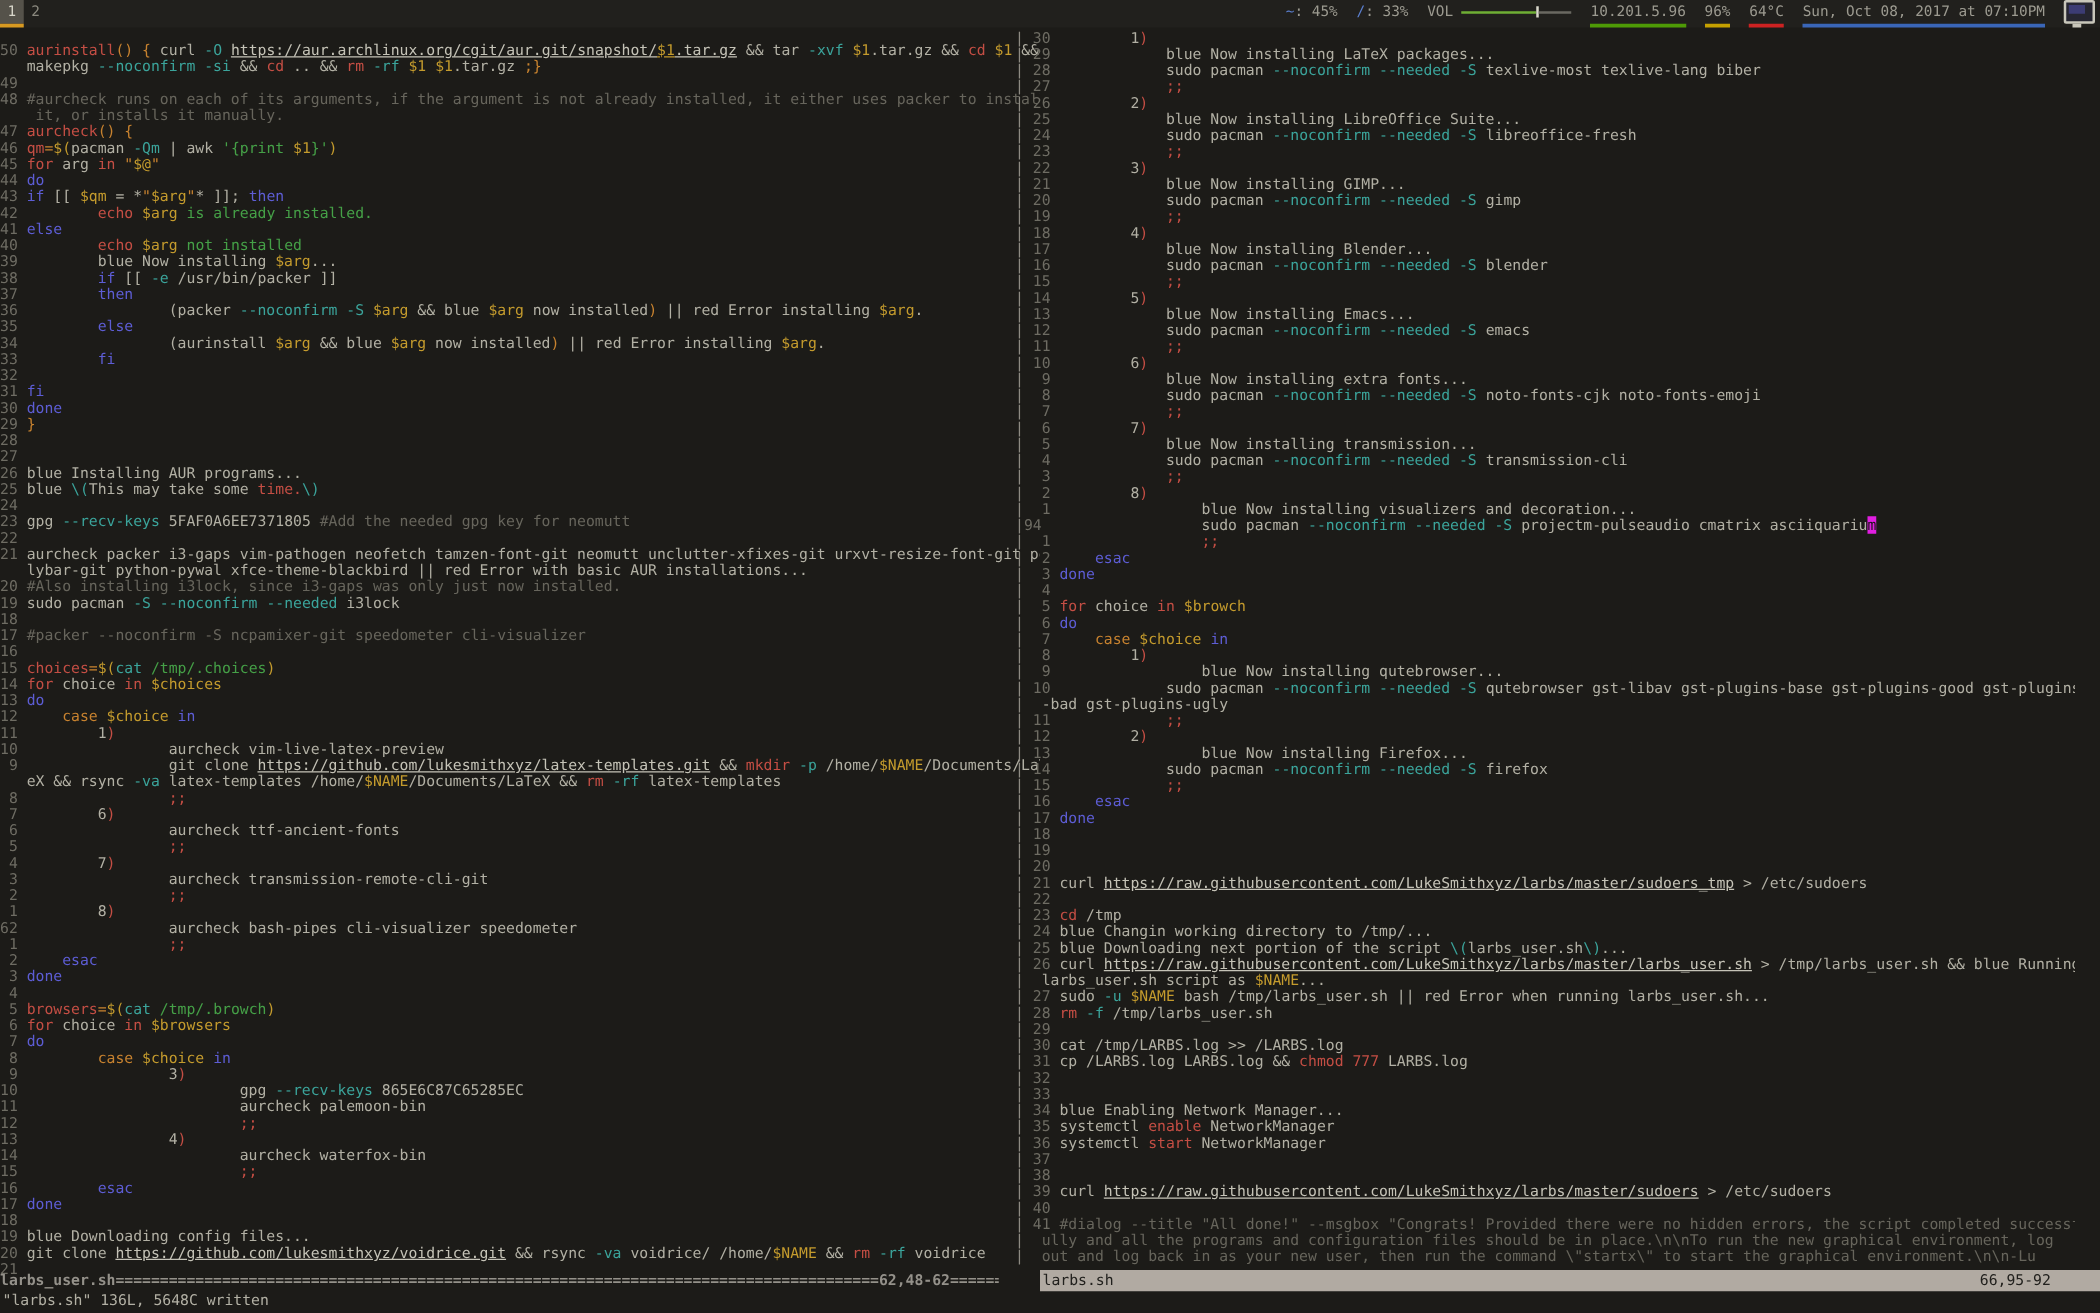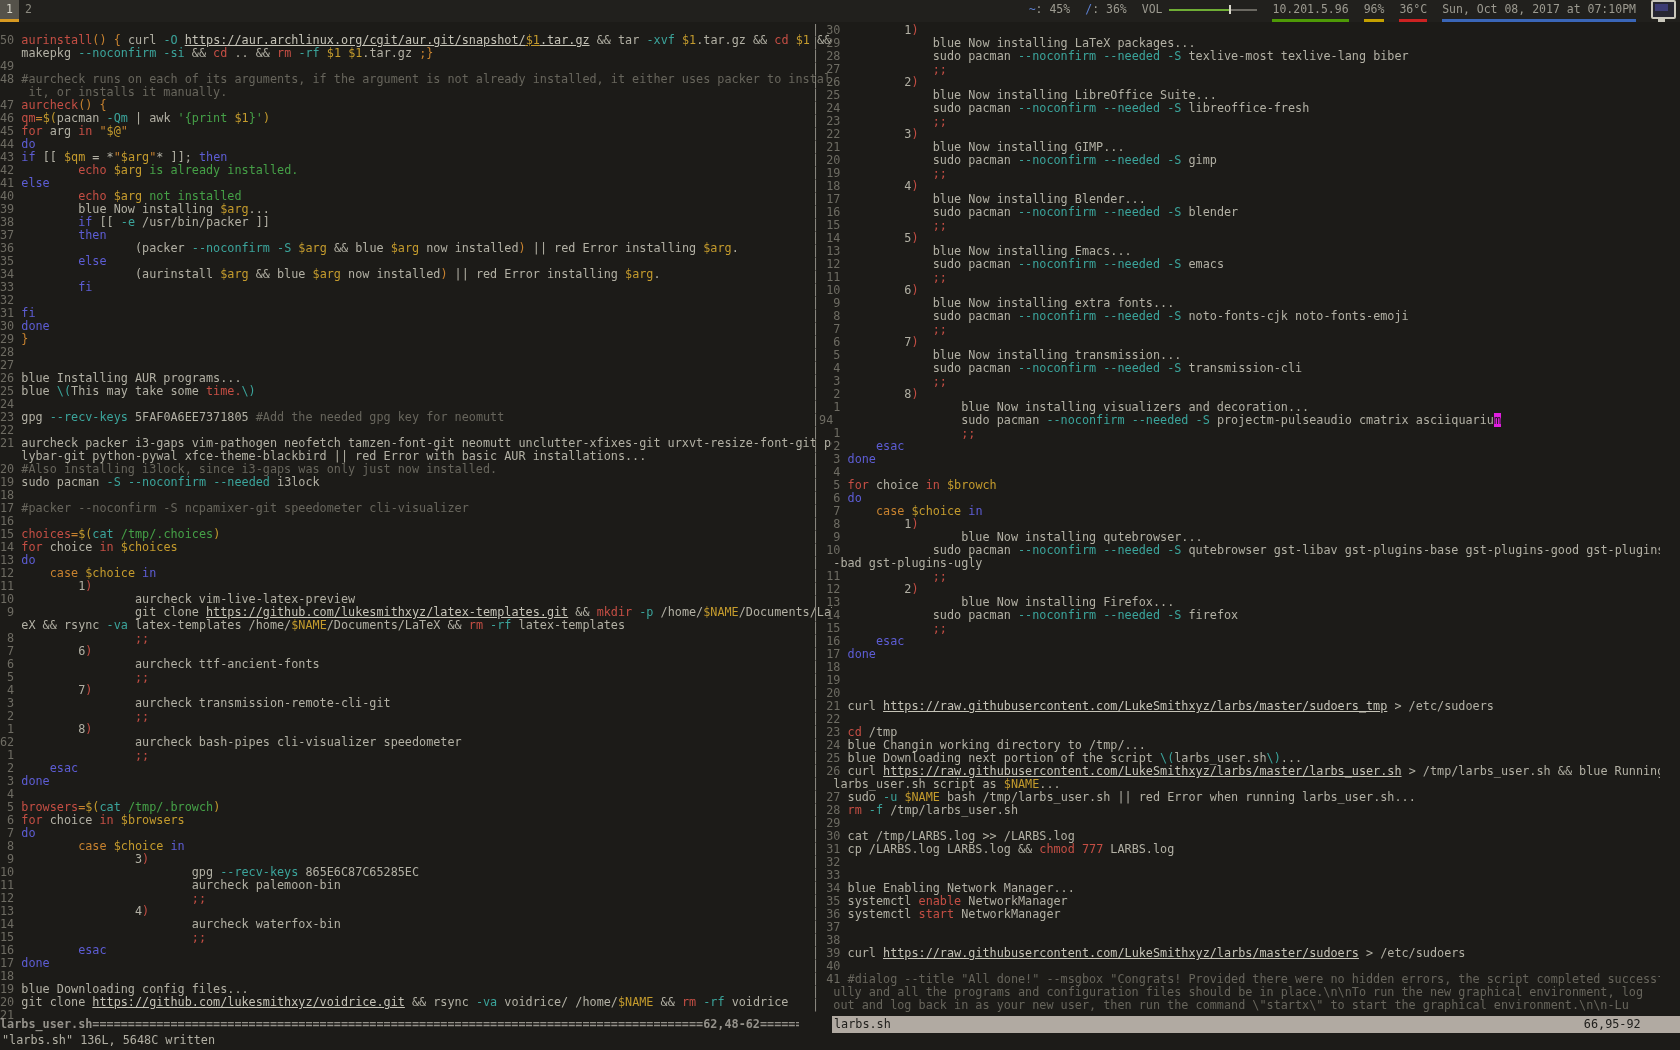--- a/index.html
+++ b/index.html
@@ -50,25 +50,25 @@
 </head>
 <body>
 
 <div id="bar">
   <div id="tags">
       <div class="tag active">1<div class="tag-underline" style="background: rgb(215, 153, 33);"></div></div>
       <div class="tag">2</div>
     </div>
   <div id="modules">
       <div class="module"><span style="color: rgb(91, 127, 208);">~</span><span>: 45%</span></div>
-      <div class="module"><span style="color: rgb(91, 127, 208);">/</span><span>: 36%</span></div>
+      <div class="module"><span style="color: rgb(91, 127, 208);">/</span><span>: 33%</span></div>
       <div class="module"><span>VOL </span><span class="slider"><span class="on" style="background: rgb(111, 174, 53);"></span><span class="handle"></span><span class="off"></span></span></div>
       <div class="module"><span>10.201.5.96</span><div class="uline" style="background: rgb(78, 154, 6);"></div></div>
       <div class="module"><span>96%</span><div class="uline" style="background: rgb(196, 160, 0);"></div></div>
-      <div class="module"><span>36°C</span><div class="uline" style="background: rgb(204, 34, 34);"></div></div>
+      <div class="module"><span>64°C</span><div class="uline" style="background: rgb(204, 34, 34);"></div></div>
       <div class="module"><span>Sun, Oct 08, 2017 at 07:10PM</span><div class="uline" style="background: rgb(58, 102, 184);"></div></div>
       <div class="module"><span class="monitor"></span></div>
     </div>
 </div>
 
 <div id="pane-left" class="pane"><div class="row"><span class="ln">50 </span><span class="rd">aurinstall</span><span class="or">()</span><span class="df"> </span><span class="or">{</span><span class="df"> curl </span><span class="tl">-O</span><span class="df"> </span><span class="wt u">https://aur.archlinux.org/cgit/aur.git/snapshot/</span><span class="yl u">$1</span><span class="wt u">.tar.gz</span><span class="df"> &amp;&amp; tar </span><span class="tl">-xvf</span><span class="df"> </span><span class="yl">$1</span><span class="df">.tar.gz &amp;&amp; </span><span class="rd">cd</span><span class="df"> </span><span class="yl">$1</span><span class="df"> &amp;&amp; </span></div><div class="row"><span class="ln">   </span><span class="df">makepkg </span><span class="tl">--noconfirm -si</span><span class="df"> &amp;&amp; </span><span class="rd">cd</span><span class="df"> .. &amp;&amp; </span><span class="rd">rm</span><span class="df"> </span><span class="tl">-rf</span><span class="df"> </span><span class="yl">$1</span><span class="df"> </span><span class="yl">$1</span><span class="df">.tar.gz </span><span class="or">;}</span></div><div class="row"><span class="ln">49 </span></div><div class="row"><span class="ln">48 </span><span class="cm">#aurcheck runs on each of its arguments, if the argument is not already installed, it either uses packer to install</span></div><div class="row"><span class="ln">   </span><span class="cm"> it, or installs it manually.</span></div><div class="row"><span class="ln">47 </span><span class="rd">aurcheck</span><span class="or">()</span><span class="df"> </span><span class="or">{</span></div><div class="row"><span class="ln">46 </span><span class="rd">qm</span><span class="or">=</span><span class="yl">$(</span><span class="df">pacman </span><span class="tl">-Qm</span><span class="df"> | awk </span><span class="gn">'{print </span><span class="yl">$1</span><span class="gn">}'</span><span class="yl">)</span></div><div class="row"><span class="ln">45 </span><span class="rd">for</span><span class="df"> arg </span><span class="rd">in</span><span class="df"> </span><span class="or">"</span><span class="yl">$@</span><span class="or">"</span></div><div class="row"><span class="ln">44 </span><span class="bl">do</span></div><div class="row"><span class="ln">43 </span><span class="bl">if</span><span class="df"> [[ </span><span class="yl">$qm</span><span class="df"> = *</span><span class="or">"</span><span class="yl">$arg</span><span class="or">"</span><span class="df">* ]]; </span><span class="bl">then</span></div><div class="row"><span class="ln">42 </span><span class="df">        </span><span class="rd">echo</span><span class="df"> </span><span class="yl">$arg</span><span class="df"> </span><span class="gn">is already installed.</span></div><div class="row"><span class="ln">41 </span><span class="bl">else</span></div><div class="row"><span class="ln">40 </span><span class="df">        </span><span class="rd">echo</span><span class="df"> </span><span class="yl">$arg</span><span class="df"> </span><span class="gn">not installed</span></div><div class="row"><span class="ln">39 </span><span class="df">        blue Now installing </span><span class="yl">$arg</span><span class="df">...</span></div><div class="row"><span class="ln">38 </span><span class="df">        </span><span class="bl">if</span><span class="df"> [[ </span><span class="tl">-e</span><span class="df"> /usr/bin/packer ]]</span></div><div class="row"><span class="ln">37 </span><span class="df">        </span><span class="bl">then</span></div><div class="row"><span class="ln">36 </span><span class="df">                (packer </span><span class="tl">--noconfirm</span><span class="df"> </span><span class="tl">-S</span><span class="df"> </span><span class="yl">$arg</span><span class="df"> &amp;&amp; blue </span><span class="yl">$arg</span><span class="df"> now installed</span><span class="or">)</span><span class="df"> || red Error installing </span><span class="yl">$arg</span><span class="df">.</span></div><div class="row"><span class="ln">35 </span><span class="df">        </span><span class="bl">else</span></div><div class="row"><span class="ln">34 </span><span class="df">                (aurinstall </span><span class="yl">$arg</span><span class="df"> &amp;&amp; blue </span><span class="yl">$arg</span><span class="df"> now installed</span><span class="or">)</span><span class="df"> || red Error installing </span><span class="yl">$arg</span><span class="df">.</span></div><div class="row"><span class="ln">33 </span><span class="df">        </span><span class="bl">fi</span></div><div class="row"><span class="ln">32 </span></div><div class="row"><span class="ln">31 </span><span class="bl">fi</span></div><div class="row"><span class="ln">30 </span><span class="bl">done</span></div><div class="row"><span class="ln">29 </span><span class="or">}</span></div><div class="row"><span class="ln">28 </span></div><div class="row"><span class="ln">27 </span></div><div class="row"><span class="ln">26 </span><span class="df">blue Installing AUR programs...</span></div><div class="row"><span class="ln">25 </span><span class="df">blue </span><span class="tl">\(</span><span class="df">This may take some </span><span class="rd">time.</span><span class="tl">\)</span></div><div class="row"><span class="ln">24 </span></div><div class="row"><span class="ln">23 </span><span class="df">gpg </span><span class="tl">--recv-keys</span><span class="df"> 5FAF0A6EE7371805 </span><span class="cm">#Add the needed gpg key for neomutt</span></div><div class="row"><span class="ln">22 </span></div><div class="row"><span class="ln">21 </span><span class="df">aurcheck packer i3-gaps vim-pathogen neofetch tamzen-font-git neomutt unclutter-xfixes-git urxvt-resize-font-git pol</span></div><div class="row"><span class="ln">   </span><span class="df">lybar-git python-pywal xfce-theme-blackbird || red Error with basic AUR installations...</span></div><div class="row"><span class="ln">20 </span><span class="cm">#Also installing i3lock, since i3-gaps was only just now installed.</span></div><div class="row"><span class="ln">19 </span><span class="df">sudo pacman </span><span class="tl">-S</span><span class="df"> </span><span class="tl">--noconfirm</span><span class="df"> </span><span class="tl">--needed</span><span class="df"> i3lock</span></div><div class="row"><span class="ln">18 </span></div><div class="row"><span class="ln">17 </span><span class="cm">#packer --noconfirm -S ncpamixer-git speedometer cli-visualizer</span></div><div class="row"><span class="ln">16 </span></div><div class="row"><span class="ln">15 </span><span class="rd">choices</span><span class="or">=</span><span class="yl">$(</span><span class="tl">cat</span><span class="df"> </span><span class="gn">/tmp/.choices</span><span class="yl">)</span></div><div class="row"><span class="ln">14 </span><span class="rd">for</span><span class="df"> choice </span><span class="rd">in</span><span class="df"> </span><span class="yl">$choices</span></div><div class="row"><span class="ln">13 </span><span class="bl">do</span></div><div class="row"><span class="ln">12 </span><span class="df">    </span><span class="or">case</span><span class="df"> </span><span class="yl">$choice</span><span class="df"> </span><span class="bl">in</span></div><div class="row"><span class="ln">11 </span><span class="df">        1</span><span class="rd">)</span></div><div class="row"><span class="ln">10 </span><span class="df">                aurcheck vim-live-latex-preview</span></div><div class="row"><span class="ln"> 9 </span><span class="df">                git clone </span><span class="wt u">https://github.com/lukesmithxyz/latex-templates.git</span><span class="df"> &amp;&amp; </span><span class="rd">mkdir</span><span class="df"> </span><span class="tl">-p</span><span class="df"> /home/</span><span class="yl">$NAME</span><span class="df">/Documents/LaT</span></div><div class="row"><span class="ln">   </span><span class="df">eX &amp;&amp; rsync </span><span class="tl">-va</span><span class="df"> latex-templates /home/</span><span class="yl">$NAME</span><span class="df">/Documents/LaTeX &amp;&amp; </span><span class="rd">rm</span><span class="df"> </span><span class="tl">-rf</span><span class="df"> latex-templates</span></div><div class="row"><span class="ln"> 8 </span><span class="df">                </span><span class="rd">;;</span></div><div class="row"><span class="ln"> 7 </span><span class="df">        6</span><span class="rd">)</span></div><div class="row"><span class="ln"> 6 </span><span class="df">                aurcheck ttf-ancient-fonts</span></div><div class="row"><span class="ln"> 5 </span><span class="df">                </span><span class="rd">;;</span></div><div class="row"><span class="ln"> 4 </span><span class="df">        7</span><span class="rd">)</span></div><div class="row"><span class="ln"> 3 </span><span class="df">                aurcheck transmission-remote-cli-git</span></div><div class="row"><span class="ln"> 2 </span><span class="df">                </span><span class="rd">;;</span></div><div class="row"><span class="ln"> 1 </span><span class="df">        8</span><span class="rd">)</span></div><div class="row"><span class="ln">62 </span><span class="df">                aurcheck bash-pipes cli-visualizer speedometer</span></div><div class="row"><span class="ln"> 1 </span><span class="df">                </span><span class="rd">;;</span></div><div class="row"><span class="ln"> 2 </span><span class="df">    </span><span class="bl">esac</span></div><div class="row"><span class="ln"> 3 </span><span class="bl">done</span></div><div class="row"><span class="ln"> 4 </span></div><div class="row"><span class="ln"> 5 </span><span class="rd">browsers</span><span class="or">=</span><span class="yl">$(</span><span class="tl">cat</span><span class="df"> </span><span class="gn">/tmp/.browch</span><span class="yl">)</span></div><div class="row"><span class="ln"> 6 </span><span class="rd">for</span><span class="df"> choice </span><span class="rd">in</span><span class="df"> </span><span class="yl">$browsers</span></div><div class="row"><span class="ln"> 7 </span><span class="bl">do</span></div><div class="row"><span class="ln"> 8 </span><span class="df">        </span><span class="or">case</span><span class="df"> </span><span class="yl">$choice</span><span class="df"> </span><span class="bl">in</span></div><div class="row"><span class="ln"> 9 </span><span class="df">                3</span><span class="rd">)</span></div><div class="row"><span class="ln">10 </span><span class="df">                        gpg </span><span class="tl">--recv-keys</span><span class="df"> 865E6C87C65285EC</span></div><div class="row"><span class="ln">11 </span><span class="df">                        aurcheck palemoon-bin</span></div><div class="row"><span class="ln">12 </span><span class="df">                        </span><span class="rd">;;</span></div><div class="row"><span class="ln">13 </span><span class="df">                4</span><span class="rd">)</span></div><div class="row"><span class="ln">14 </span><span class="df">                        aurcheck waterfox-bin</span></div><div class="row"><span class="ln">15 </span><span class="df">                        </span><span class="rd">;;</span></div><div class="row"><span class="ln">16 </span><span class="df">        </span><span class="bl">esac</span></div><div class="row"><span class="ln">17 </span><span class="bl">done</span></div><div class="row"><span class="ln">18 </span></div><div class="row"><span class="ln">19 </span><span class="df">blue Downloading config files...</span></div><div class="row"><span class="ln">20 </span><span class="df">git clone </span><span class="wt u">https://github.com/lukesmithxyz/voidrice.git</span><span class="df"> &amp;&amp; rsync </span><span class="tl">-va</span><span class="df"> voidrice/ /home/</span><span class="yl">$NAME</span><span class="df"> &amp;&amp; </span><span class="rd">rm</span><span class="df"> </span><span class="tl">-rf</span><span class="df"> voidrice</span></div><div class="row"><span class="ln">21 </span></div></div>
 <div id="pane-right" class="pane"><div class="row"><span class="sp">|</span><span class="ln"> 30 </span><span class="df">        1</span><span class="rd">)</span></div><div class="row"><span class="sp">|</span><span class="ln"> 29 </span><span class="df">            blue Now installing LaTeX packages...</span></div><div class="row"><span class="sp">|</span><span class="ln"> 28 </span><span class="df">            sudo pacman </span><span class="tl">--noconfirm</span><span class="df"> </span><span class="tl">--needed</span><span class="df"> </span><span class="tl">-S</span><span class="df"> texlive-most texlive-lang biber</span></div><div class="row"><span class="sp">|</span><span class="ln"> 27 </span><span class="df">            </span><span class="rd">;;</span></div><div class="row"><span class="sp">|</span><span class="ln"> 26 </span><span class="df">        2</span><span class="rd">)</span></div><div class="row"><span class="sp">|</span><span class="ln"> 25 </span><span class="df">            blue Now installing LibreOffice Suite...</span></div><div class="row"><span class="sp">|</span><span class="ln"> 24 </span><span class="df">            sudo pacman </span><span class="tl">--noconfirm</span><span class="df"> </span><span class="tl">--needed</span><span class="df"> </span><span class="tl">-S</span><span class="df"> libreoffice-fresh</span></div><div class="row"><span class="sp">|</span><span class="ln"> 23 </span><span class="df">            </span><span class="rd">;;</span></div><div class="row"><span class="sp">|</span><span class="ln"> 22 </span><span class="df">        3</span><span class="rd">)</span></div><div class="row"><span class="sp">|</span><span class="ln"> 21 </span><span class="df">            blue Now installing GIMP...</span></div><div class="row"><span class="sp">|</span><span class="ln"> 20 </span><span class="df">            sudo pacman </span><span class="tl">--noconfirm</span><span class="df"> </span><span class="tl">--needed</span><span class="df"> </span><span class="tl">-S</span><span class="df"> gimp</span></div><div class="row"><span class="sp">|</span><span class="ln"> 19 </span><span class="df">            </span><span class="rd">;;</span></div><div class="row"><span class="sp">|</span><span class="ln"> 18 </span><span class="df">        4</span><span class="rd">)</span></div><div class="row"><span class="sp">|</span><span class="ln"> 17 </span><span class="df">            blue Now installing Blender...</span></div><div class="row"><span class="sp">|</span><span class="ln"> 16 </span><span class="df">            sudo pacman </span><span class="tl">--noconfirm</span><span class="df"> </span><span class="tl">--needed</span><span class="df"> </span><span class="tl">-S</span><span class="df"> blender</span></div><div class="row"><span class="sp">|</span><span class="ln"> 15 </span><span class="df">            </span><span class="rd">;;</span></div><div class="row"><span class="sp">|</span><span class="ln"> 14 </span><span class="df">        5</span><span class="rd">)</span></div><div class="row"><span class="sp">|</span><span class="ln"> 13 </span><span class="df">            blue Now installing Emacs...</span></div><div class="row"><span class="sp">|</span><span class="ln"> 12 </span><span class="df">            sudo pacman </span><span class="tl">--noconfirm</span><span class="df"> </span><span class="tl">--needed</span><span class="df"> </span><span class="tl">-S</span><span class="df"> emacs</span></div><div class="row"><span class="sp">|</span><span class="ln"> 11 </span><span class="df">            </span><span class="rd">;;</span></div><div class="row"><span class="sp">|</span><span class="ln"> 10 </span><span class="df">        6</span><span class="rd">)</span></div><div class="row"><span class="sp">|</span><span class="ln">  9 </span><span class="df">            blue Now installing extra fonts...</span></div><div class="row"><span class="sp">|</span><span class="ln">  8 </span><span class="df">            sudo pacman </span><span class="tl">--noconfirm</span><span class="df"> </span><span class="tl">--needed</span><span class="df"> </span><span class="tl">-S</span><span class="df"> noto-fonts-cjk noto-fonts-emoji</span></div><div class="row"><span class="sp">|</span><span class="ln">  7 </span><span class="df">            </span><span class="rd">;;</span></div><div class="row"><span class="sp">|</span><span class="ln">  6 </span><span class="df">        7</span><span class="rd">)</span></div><div class="row"><span class="sp">|</span><span class="ln">  5 </span><span class="df">            blue Now installing transmission...</span></div><div class="row"><span class="sp">|</span><span class="ln">  4 </span><span class="df">            sudo pacman </span><span class="tl">--noconfirm</span><span class="df"> </span><span class="tl">--needed</span><span class="df"> </span><span class="tl">-S</span><span class="df"> transmission-cli</span></div><div class="row"><span class="sp">|</span><span class="ln">  3 </span><span class="df">            </span><span class="rd">;;</span></div><div class="row"><span class="sp">|</span><span class="ln">  2 </span><span class="df">        8</span><span class="rd">)</span></div><div class="row"><span class="sp">|</span><span class="ln">  1 </span><span class="df">                blue Now installing visualizers and decoration...</span></div><div class="row"><span class="sp">|</span><span class="ln">94  </span><span class="df">                sudo pacman </span><span class="tl">--noconfirm</span><span class="df"> </span><span class="tl">--needed</span><span class="df"> </span><span class="tl">-S</span><span class="df"> projectm-pulseaudio cmatrix asciiquariu</span><span class="cu">m</span></div><div class="row"><span class="sp">|</span><span class="ln">  1 </span><span class="df">                </span><span class="rd">;;</span></div><div class="row"><span class="sp">|</span><span class="ln">  2 </span><span class="df">    </span><span class="bl">esac</span></div><div class="row"><span class="sp">|</span><span class="ln">  3 </span><span class="bl">done</span></div><div class="row"><span class="sp">|</span><span class="ln">  4 </span></div><div class="row"><span class="sp">|</span><span class="ln">  5 </span><span class="rd">for</span><span class="df"> choice </span><span class="rd">in</span><span class="df"> </span><span class="yl">$browch</span></div><div class="row"><span class="sp">|</span><span class="ln">  6 </span><span class="bl">do</span></div><div class="row"><span class="sp">|</span><span class="ln">  7 </span><span class="df">    </span><span class="or">case</span><span class="df"> </span><span class="yl">$choice</span><span class="df"> </span><span class="bl">in</span></div><div class="row"><span class="sp">|</span><span class="ln">  8 </span><span class="df">        1</span><span class="rd">)</span></div><div class="row"><span class="sp">|</span><span class="ln">  9 </span><span class="df">                blue Now installing qutebrowser...</span></div><div class="row"><span class="sp">|</span><span class="ln"> 10 </span><span class="df">            sudo pacman </span><span class="tl">--noconfirm</span><span class="df"> </span><span class="tl">--needed</span><span class="df"> </span><span class="tl">-S</span><span class="df"> qutebrowser gst-libav gst-plugins-base gst-plugins-good gst-plugins</span></div><div class="row"><span class="sp">|</span><span class="df">  -bad gst-plugins-ugly</span></div><div class="row"><span class="sp">|</span><span class="ln"> 11 </span><span class="df">            </span><span class="rd">;;</span></div><div class="row"><span class="sp">|</span><span class="ln"> 12 </span><span class="df">        2</span><span class="rd">)</span></div><div class="row"><span class="sp">|</span><span class="ln"> 13 </span><span class="df">                blue Now installing Firefox...</span></div><div class="row"><span class="sp">|</span><span class="ln"> 14 </span><span class="df">            sudo pacman </span><span class="tl">--noconfirm</span><span class="df"> </span><span class="tl">--needed</span><span class="df"> </span><span class="tl">-S</span><span class="df"> firefox</span></div><div class="row"><span class="sp">|</span><span class="ln"> 15 </span><span class="df">            </span><span class="rd">;;</span></div><div class="row"><span class="sp">|</span><span class="ln"> 16 </span><span class="df">    </span><span class="bl">esac</span></div><div class="row"><span class="sp">|</span><span class="ln"> 17 </span><span class="bl">done</span></div><div class="row"><span class="sp">|</span><span class="ln"> 18 </span></div><div class="row"><span class="sp">|</span><span class="ln"> 19 </span></div><div class="row"><span class="sp">|</span><span class="ln"> 20 </span></div><div class="row"><span class="sp">|</span><span class="ln"> 21 </span><span class="df">curl </span><span class="wt u">https://raw.githubusercontent.com/LukeSmithxyz/larbs/master/sudoers_tmp</span><span class="df"> &gt; /etc/sudoers</span></div><div class="row"><span class="sp">|</span><span class="ln"> 22 </span></div><div class="row"><span class="sp">|</span><span class="ln"> 23 </span><span class="rd">cd</span><span class="df"> /tmp</span></div><div class="row"><span class="sp">|</span><span class="ln"> 24 </span><span class="df">blue Changin working directory to /tmp/...</span></div><div class="row"><span class="sp">|</span><span class="ln"> 25 </span><span class="df">blue Downloading next portion of the script </span><span class="tl">\(</span><span class="df">larbs_user.sh</span><span class="tl">\)</span><span class="df">...</span></div><div class="row"><span class="sp">|</span><span class="ln"> 26 </span><span class="df">curl </span><span class="wt u">https://raw.githubusercontent.com/LukeSmithxyz/larbs/master/larbs_user.sh</span><span class="df"> &gt; /tmp/larbs_user.sh &amp;&amp; blue Running</span></div><div class="row"><span class="sp">|</span><span class="df">  larbs_user.sh script as </span><span class="yl">$NAME</span><span class="df">...</span></div><div class="row"><span class="sp">|</span><span class="ln"> 27 </span><span class="df">sudo </span><span class="tl">-u</span><span class="df"> </span><span class="yl">$NAME</span><span class="df"> bash /tmp/larbs_user.sh || red Error when running larbs_user.sh...</span></div><div class="row"><span class="sp">|</span><span class="ln"> 28 </span><span class="rd">rm</span><span class="df"> </span><span class="tl">-f</span><span class="df"> /tmp/larbs_user.sh</span></div><div class="row"><span class="sp">|</span><span class="ln"> 29 </span></div><div class="row"><span class="sp">|</span><span class="ln"> 30 </span><span class="df">cat /tmp/LARBS.log &gt;&gt; /LARBS.log</span></div><div class="row"><span class="sp">|</span><span class="ln"> 31 </span><span class="df">cp /LARBS.log LARBS.log &amp;&amp; </span><span class="rd">chmod</span><span class="df"> </span><span class="rd">777</span><span class="df"> LARBS.log</span></div><div class="row"><span class="sp">|</span><span class="ln"> 32 </span></div><div class="row"><span class="sp">|</span><span class="ln"> 33 </span></div><div class="row"><span class="sp">|</span><span class="ln"> 34 </span><span class="df">blue Enabling Network Manager...</span></div><div class="row"><span class="sp">|</span><span class="ln"> 35 </span><span class="df">systemctl </span><span class="rd">enable</span><span class="df"> NetworkManager</span></div><div class="row"><span class="sp">|</span><span class="ln"> 36 </span><span class="df">systemctl </span><span class="rd">start</span><span class="df"> NetworkManager</span></div><div class="row"><span class="sp">|</span><span class="ln"> 37 </span></div><div class="row"><span class="sp">|</span><span class="ln"> 38 </span></div><div class="row"><span class="sp">|</span><span class="ln"> 39 </span><span class="df">curl </span><span class="wt u">https://raw.githubusercontent.com/LukeSmithxyz/larbs/master/sudoers</span><span class="df"> &gt; /etc/sudoers</span></div><div class="row"><span class="sp">|</span><span class="ln"> 40 </span></div><div class="row"><span class="sp">|</span><span class="ln"> 41 </span><span class="cm">#dialog --title "All done!" --msgbox "Congrats! Provided there were no hidden errors, the script completed successf</span></div><div class="row"><span class="sp">|</span><span class="cm">  ully and all the programs and configuration files should be in place.\n\nTo run the new graphical environment, log</span></div><div class="row"><span class="sp">|</span><span class="cm">  out and log back in as your new user, then run the command \"startx\" to start the graphical environment.\n\n-Lu</span></div></div>
 
 <div id="statusline">
   <div id="sl-left">larbs_user.sh======================================================================================62,48-62======78%=</div>

